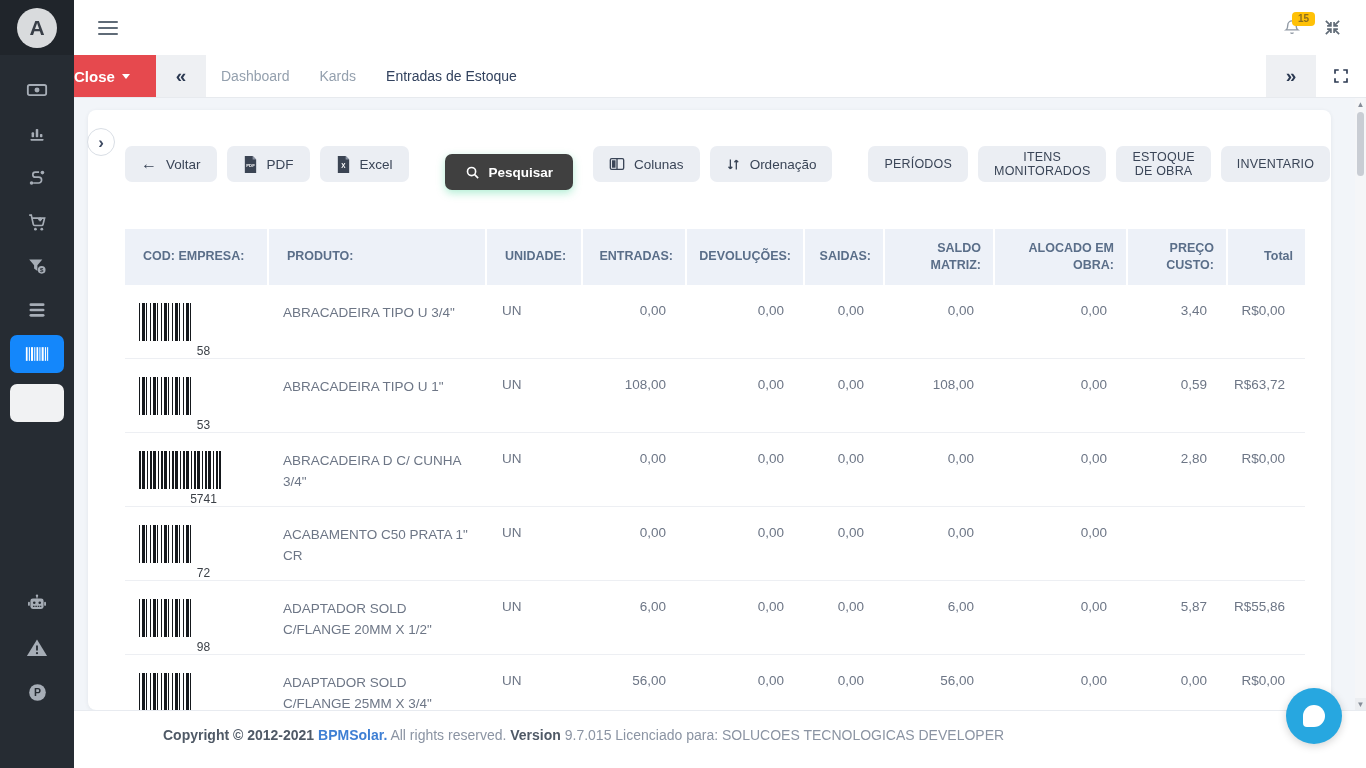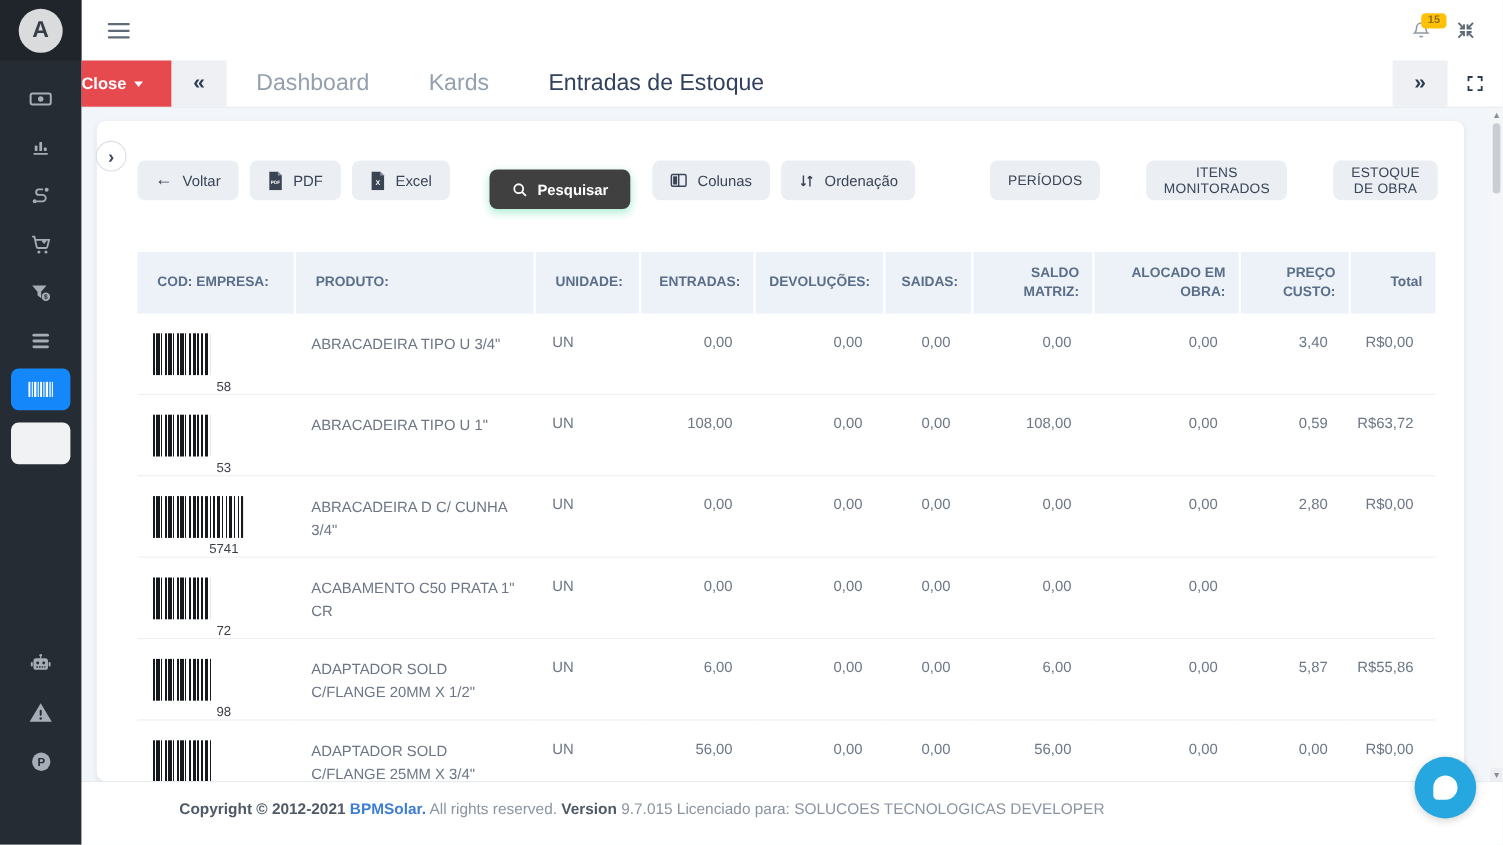--- a/index.html
+++ b/index.html
@@ -36,38 +36,38 @@
   
   .tabbar { position:absolute; left:74px; top:55px; width:1292px; height:43px; background:#ffffff;
     border-bottom:1px solid #e7eaee; display:flex; align-items:stretch; z-index:20; }
   .close-btn { width:82px; background:#e6494e; color:#ffffff; font-size:15px; font-weight:600;
     display:flex; align-items:center; gap:7px; cursor:pointer; border:none; }
   .caret-down { width:0; height:0; border-left:4px solid transparent; border-right:4px solid transparent;
     border-top:5px solid #ffffff; }
   .tab-scroll { width:50px; background:#eef0f3; display:flex; align-items:center; justify-content:center;
     color:#2c3a52; font-size:19px; font-weight:700; cursor:pointer; }
   .tabs { display:flex; align-items:center; }
-  .tab { padding:0 27px; font-size:21px; color:#94a0ae; cursor:pointer; display:flex; align-items:center; height:100%; }
+  .tab { padding:0 15px; font-size:14px; color:#94a0ae; cursor:pointer; display:flex; align-items:center; height:100%; }
   .tab.active { color:#32425e;text-align:right; }
   .tabbar-right { margin-left:auto; display:flex; align-items:stretch; }
   .expand-btn { width:50px; display:flex; align-items:center; justify-content:center; color:#2c3a52; cursor:pointer; }
 
   
   .content { position:absolute; left:74px; top:98px; width:1292px; height:612px; background:#f2f5f9; }
   .drawer-toggle { position:absolute; left:13px; top:30px; width:28px; height:28px; border-radius:50%;
     background:#ffffff; border:1px solid #d9dee5; color:#3f4b63; font-size:17px; font-weight:700;
     display:flex; align-items:center; justify-content:center; cursor:pointer; z-index:5; line-height:1; }
   .card { margin:12px 35px 0 14px; height:600px; background:#ffffff; border-radius:8px;
     box-shadow:0 1px 4px rgba(40,50,70,.08); overflow:hidden; padding:28px 26px 0 37px; }
 
   
   .toolbar { display:flex; align-items:center; gap:10px; }
   .btn { height:36px; border:none; border-radius:7px; background:#ebeef3; color:#3a4557;
     font-family:inherit; font-size:13.5px; padding:0 16px; display:flex; align-items:center; gap:9px; cursor:pointer; }
-  .btn.upper { font-size:12.5px; letter-spacing:.2px;margin-left:32px; }
+  .btn.upper { font-size:12.5px; letter-spacing:.2px; }
   .btn-green { background:#404040; color:#ffffff; font-weight:600; padding:0 20px;
     box-shadow:0 3px 8px rgba(30,203,129,.35);margin-top:16px; }
   .vdiv { width:1px; height:30px; background:#cfd4db; margin:0 8px; }
   .arrow-left { font-size:16px; line-height:1; }
 
   
   .stock-table { width:100%; border-collapse:collapse; table-layout:fixed; margin-top:39px; }
   .stock-table col.c1{width:143px}.stock-table col.c2{width:218px}.stock-table col.c3{width:96px}
   .stock-table col.c4{width:104px}.stock-table col.c5{width:118px}.stock-table col.c6{width:80px}
   .stock-table col.c7{width:110px}.stock-table col.c8{width:133px}.stock-table col.c9{width:100px}

